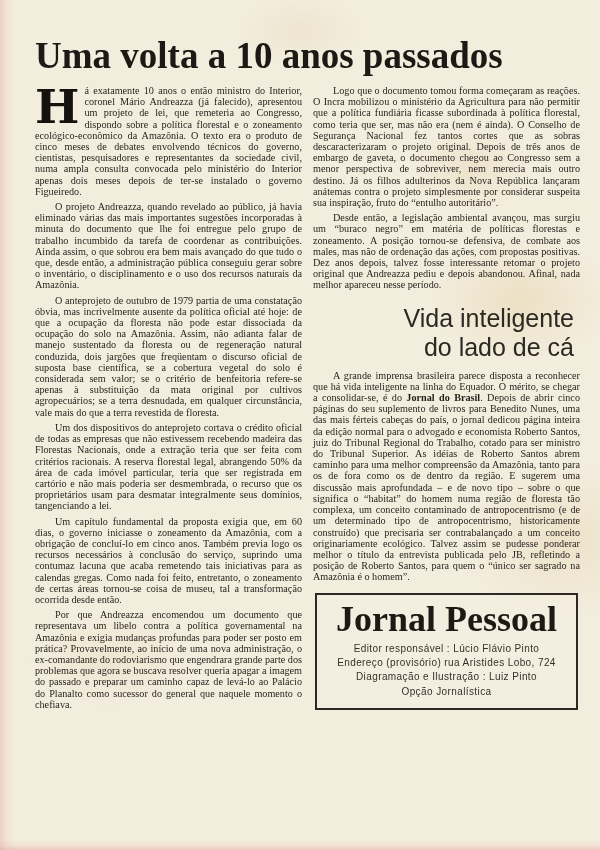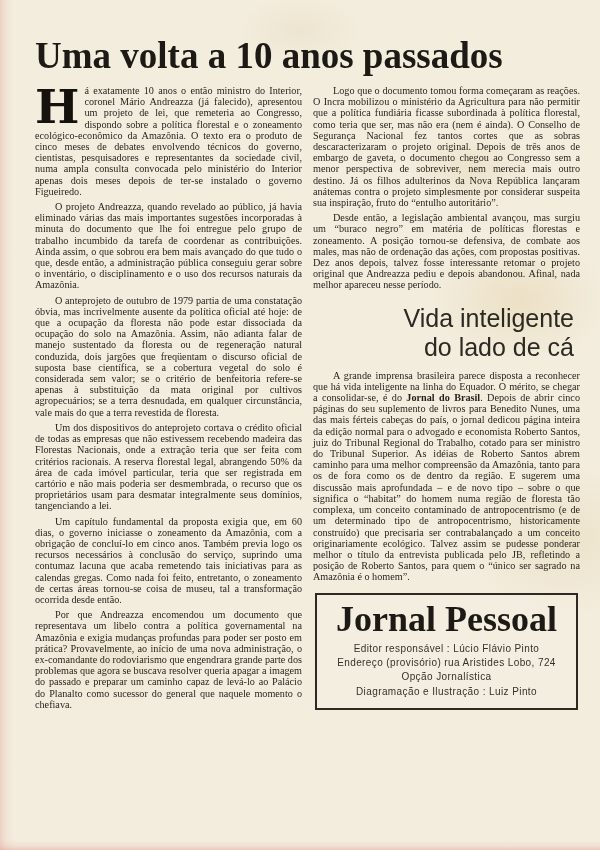--- a/index.html
+++ b/index.html
@@ -75,21 +75,21 @@
 
         <h2 class="section-heading"><span>Vida inteligente</span><br><span>do lado de cá</span></h2>
 
         <p><span>A grande imprensa brasileira parece disposta a reconhecer que há vida inteligente na linha do Equador. O mérito, se chegar a consolidar-se, é do </span><span class="bold-inline">Jornal do Brasil</span><span>. Depois de abrir cinco páginas do seu suplemento de livros para Benedito Nunes, uma das mais férteis cabeças do país, o jornal dedicou página inteira da edição normal para o advogado e economista Roberto Santos, juiz do Tribunal Regional do Trabalho, cotado para ser ministro do Tribunal Superior. As idéias de Roberto Santos abrem caminho para uma melhor compreensão da Amazônia, tanto para os de fora como os de dentro da região. E sugerem uma discussão mais aprofundada – e de novo tipo – sobre o que significa o “habitat” do homem numa região de floresta tão complexa, um conceito contaminado de antropocentrismo (e de um determinado tipo de antropocentrismo, historicamente construído) que precisaria ser contrabalançado a um conceito originariamente ecológico. Talvez assim se pudesse ponderar melhor o título da entrevista publicada pelo JB, refletindo a posição de Roberto Santos, para quem o “único ser sagrado na Amazônia é o homem”.</span></p>
 
         <div class="masthead">
           <div class="masthead-title">Jornal Pessoal</div>
           <div class="masthead-info">
             <div>Editor responsável :  Lúcio Flávio Pinto</div>
             <div>Endereço (provisório)   rua Aristides Lobo, 724</div>
+            <div>Diagramação e Ilustração :  Luiz Pinto</div>
             <div>Opção Jornalística</div>
-            <div>Diagramação e Ilustração :  Luiz Pinto</div>
           </div>
         </div>
       </div>
 
     </div>
   </div>
 </div>
 
 </body></html>

